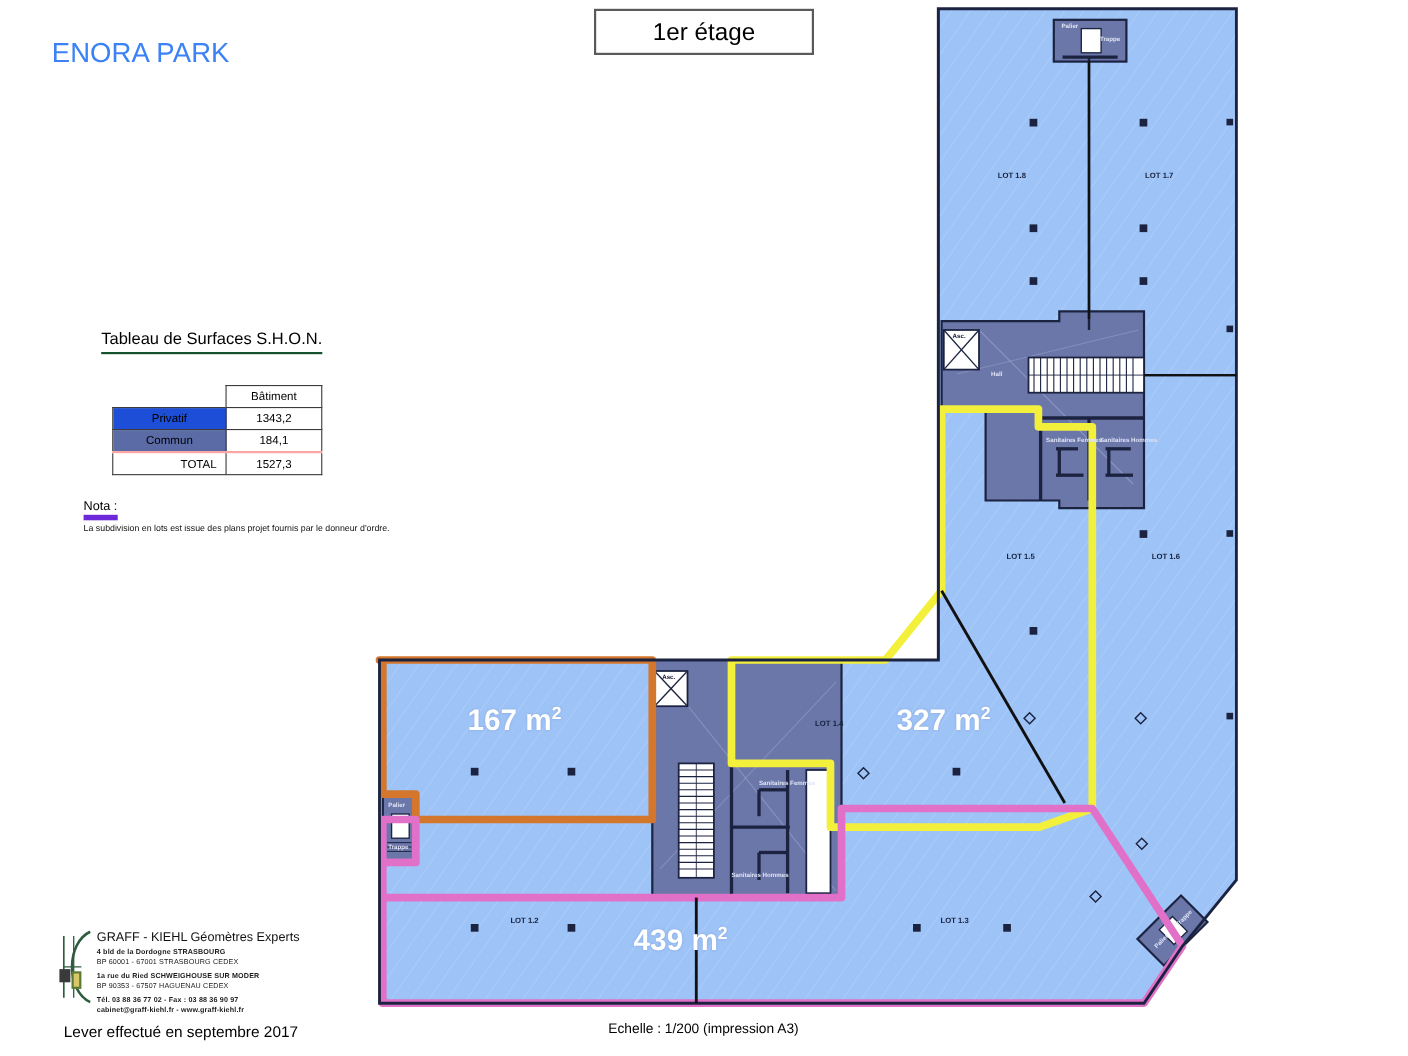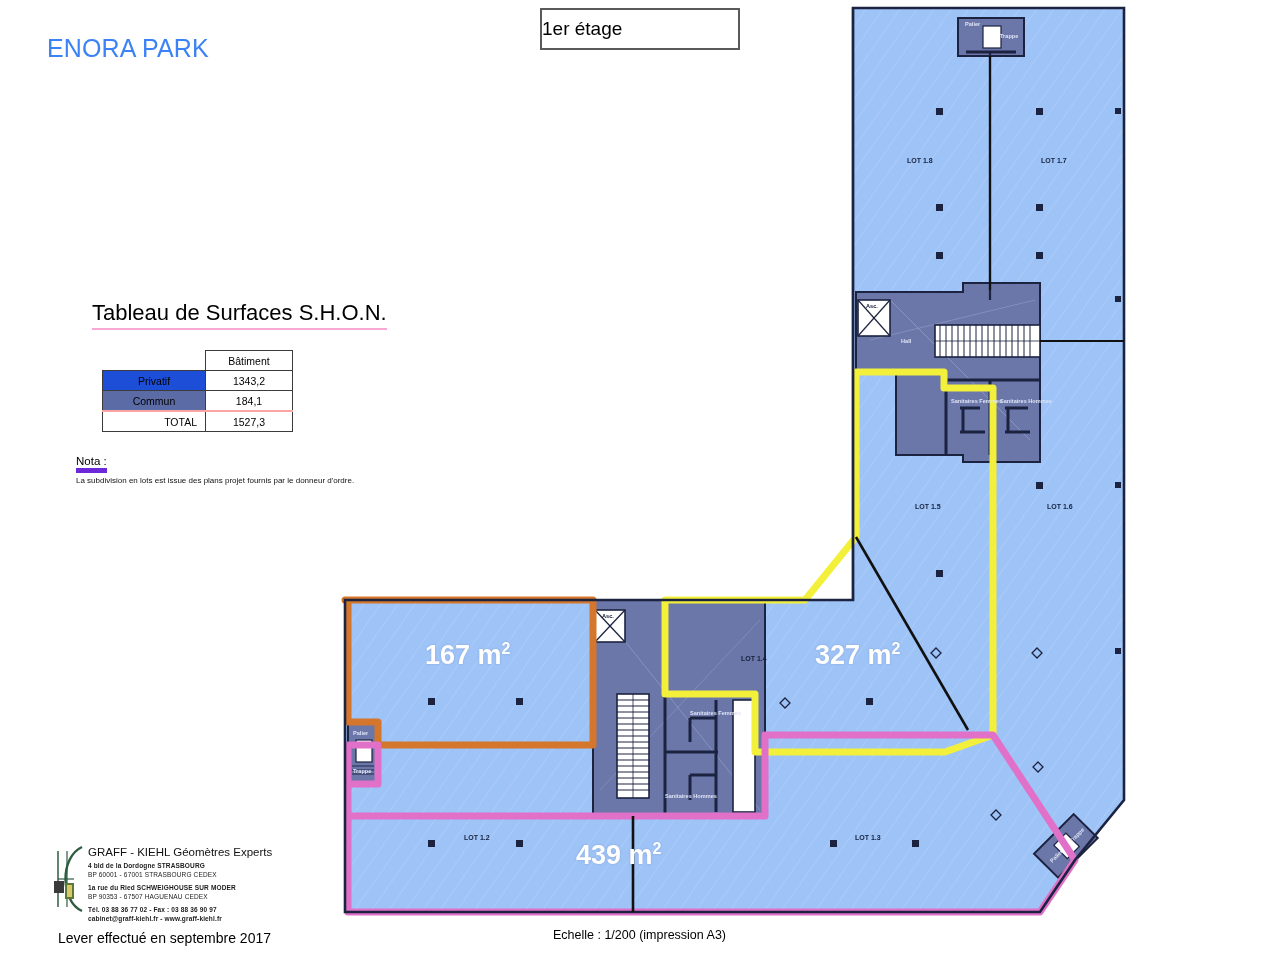--- a/index.html
+++ b/index.html
@@ -34,31 +34,31 @@
   #floor-box {
     position: absolute;
     left: 540px;
     top: 8px;
     width: 196px;
     height: 38px;
     border: 2px solid #5a5a5a;
     background: #fff;
     display: flex;
     align-items: center;
-    justify-content: flex-start;
-    font-size: 19px;
+    justify-content: center;
+    font-size: 22px;
   }
 
   
   #surf-title {
     position: absolute;
     left: 92px;
     top: 300px;
-    font-size: 22px;
-    border-bottom: 2px solid #f9a8d4;
+    font-size: 15px;
+    border-bottom: 2px solid #14532d;
     padding-bottom: 2px;
     line-height: 1.2;
   }
   #surf-table {
     position: absolute;
     left: 102px;
     top: 350px;
     border-collapse: collapse;
     font-size: 10.5px;
   }

